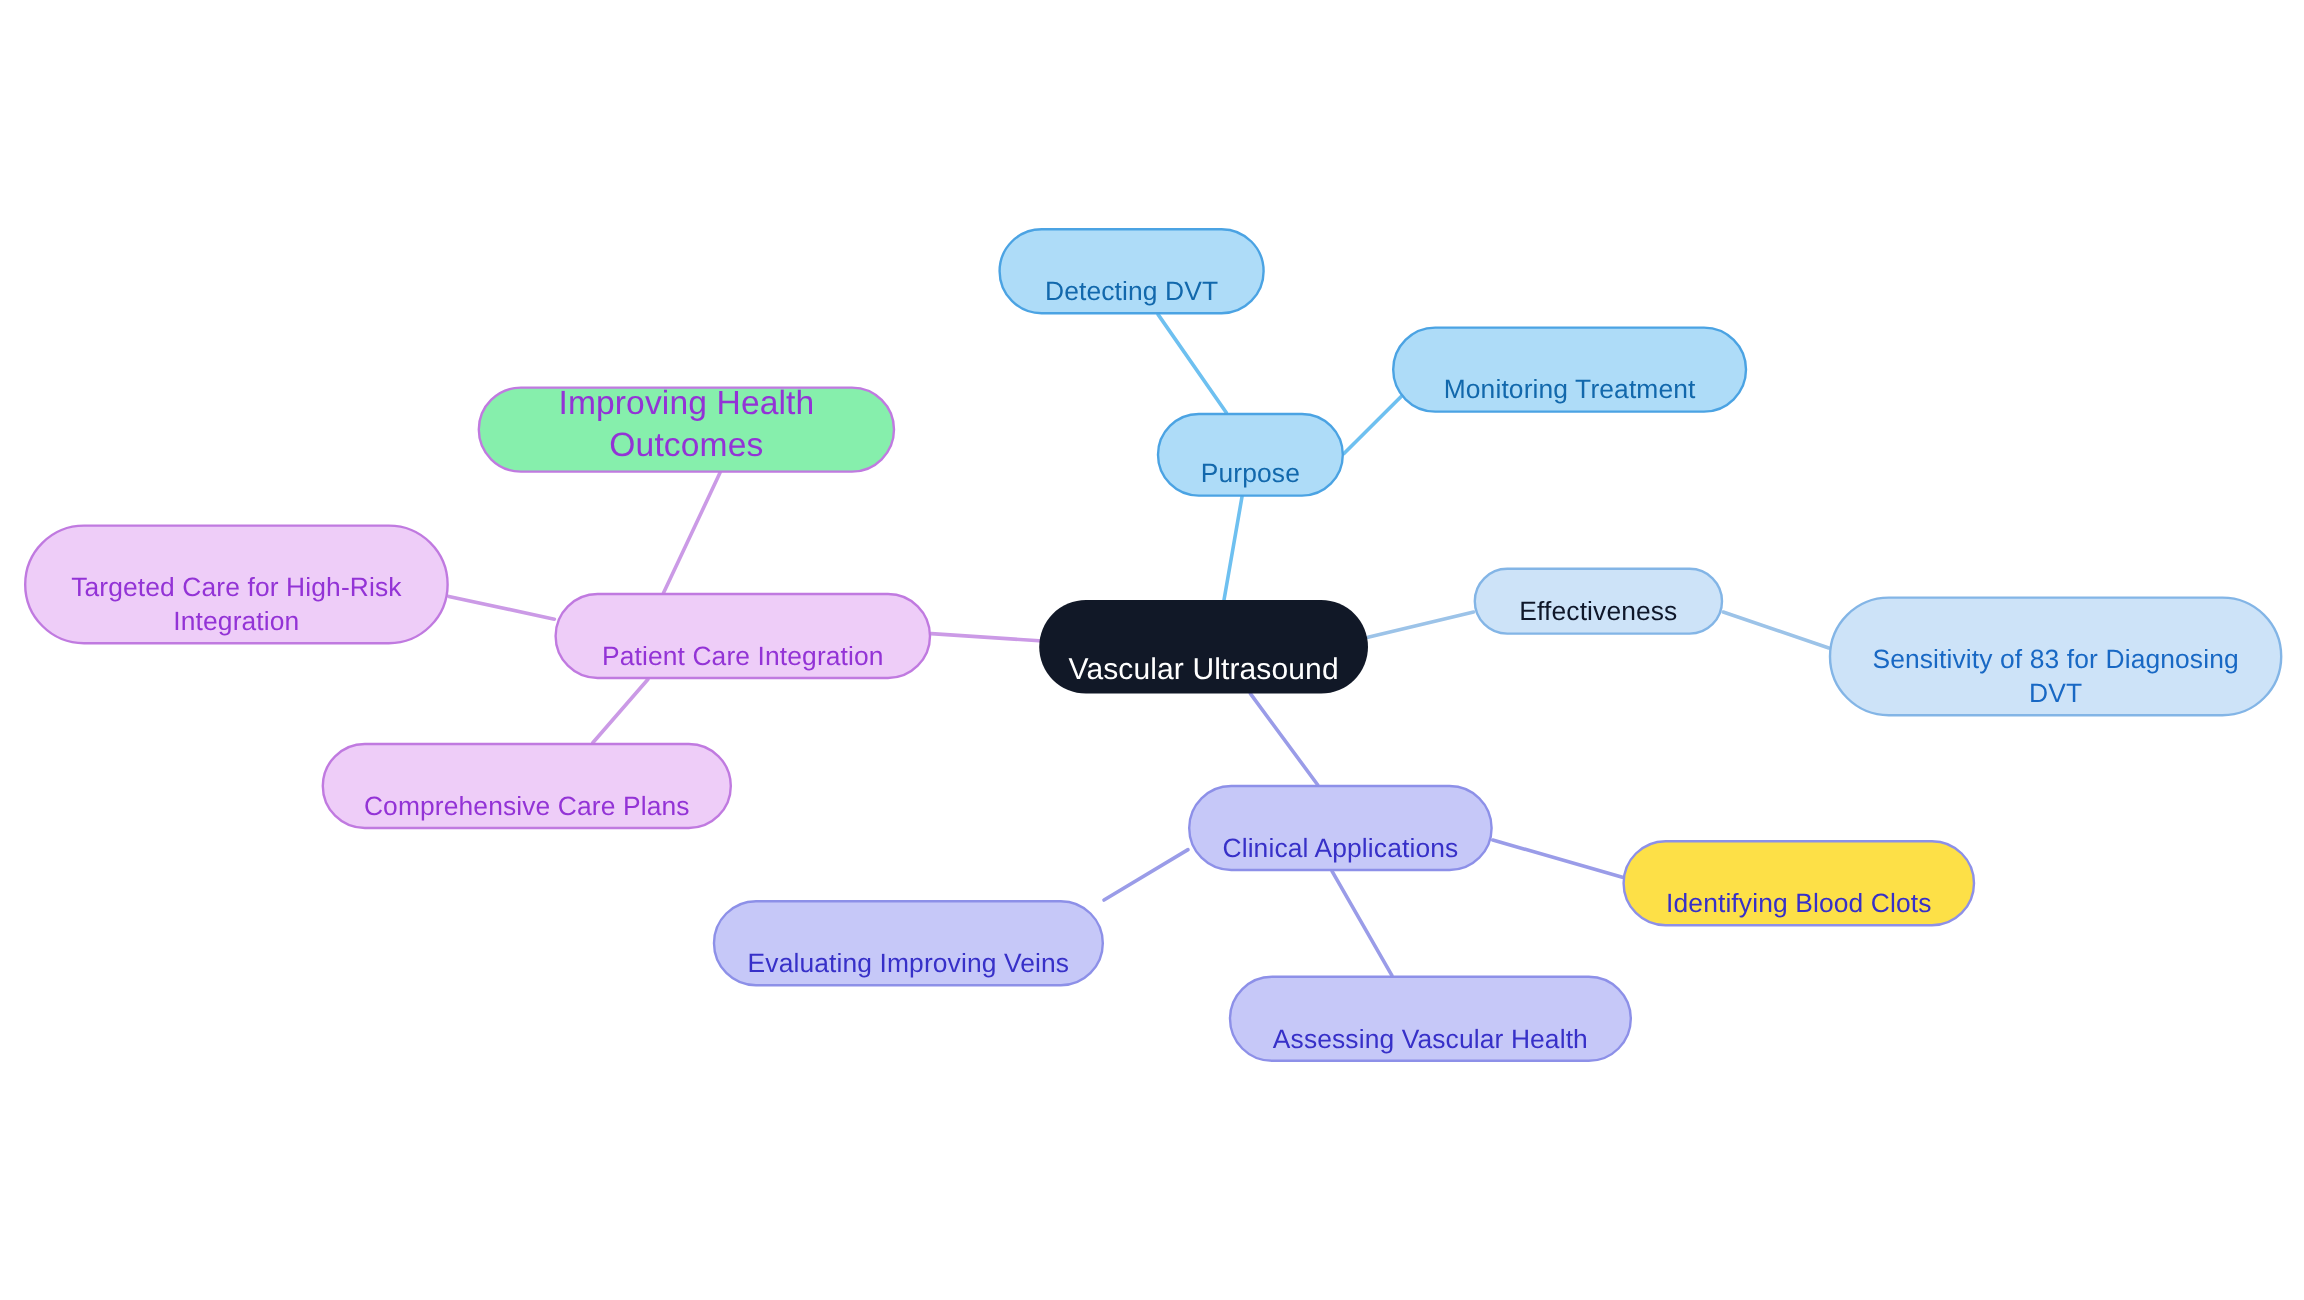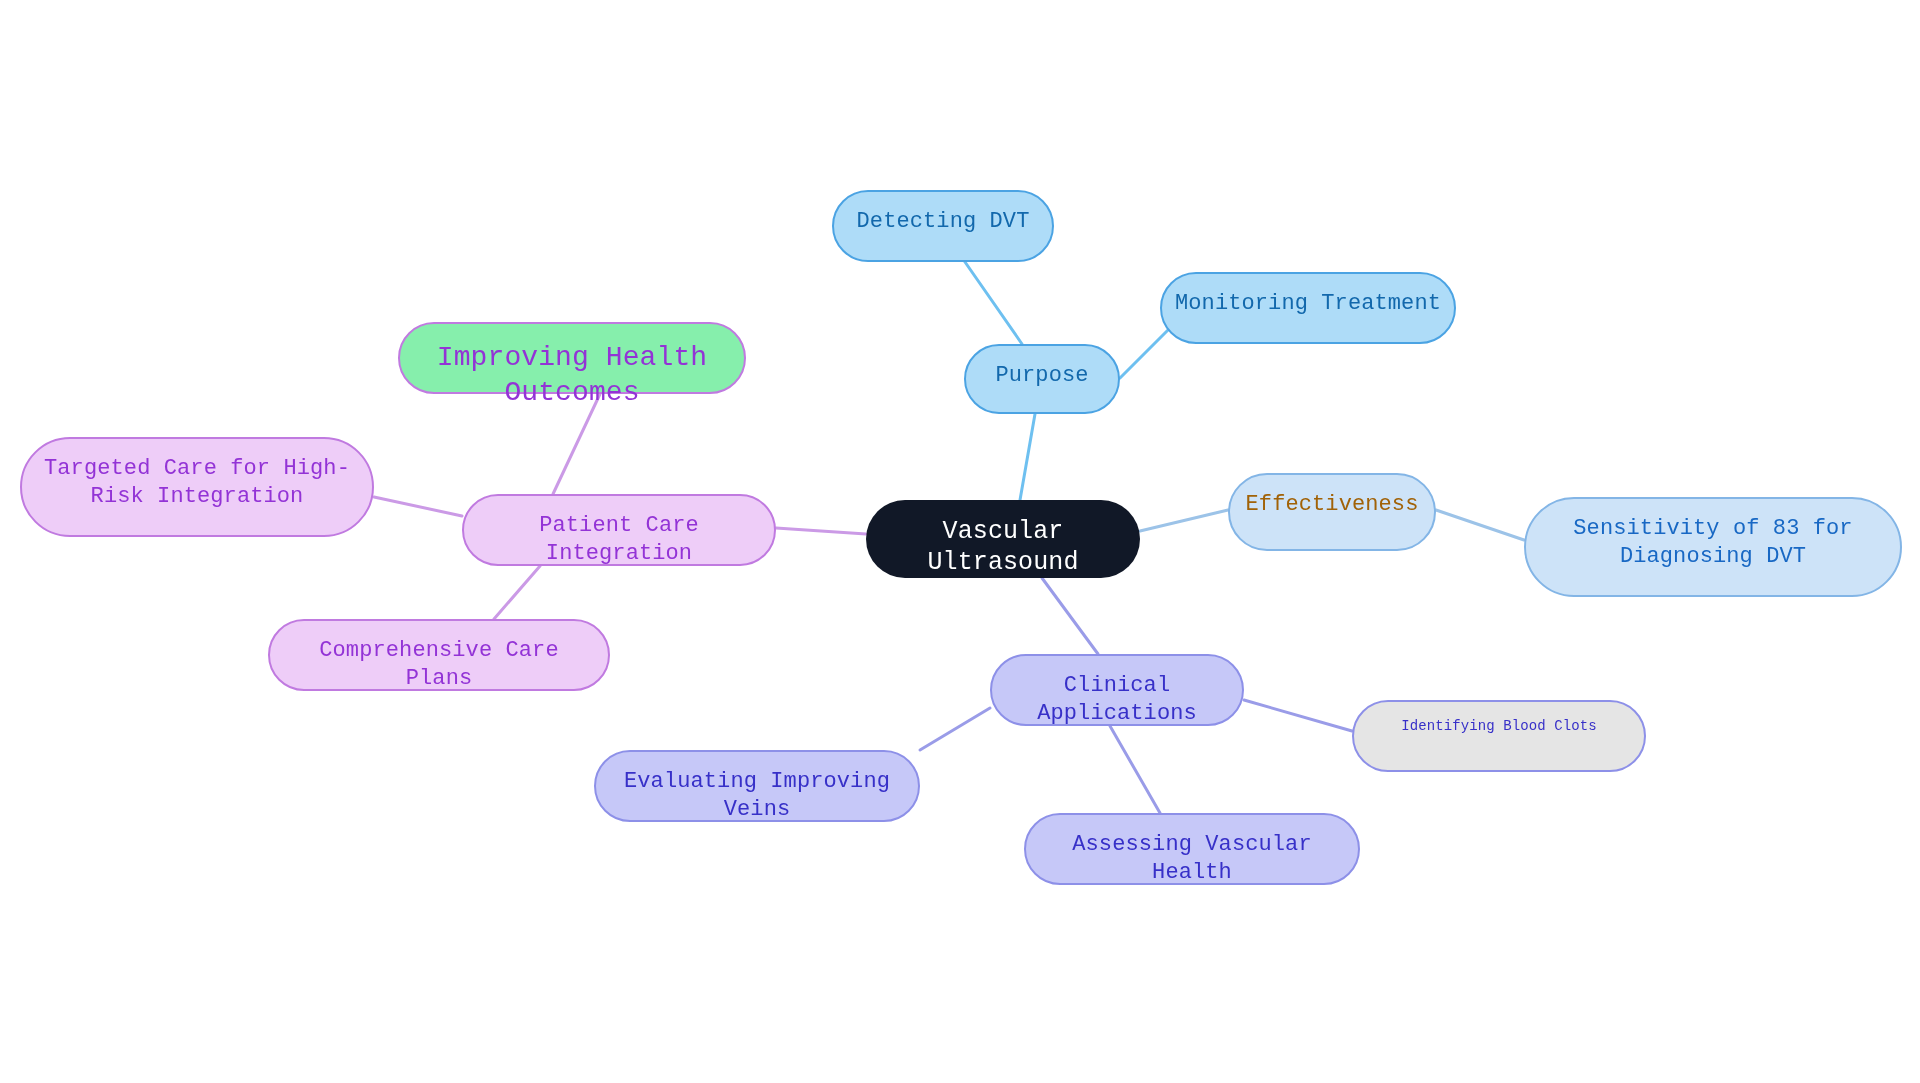--- a/index.html
+++ b/index.html
@@ -23,31 +23,31 @@
     position: absolute;
     inset: 0;
     width: 1920px;
     height: 1083px;
     pointer-events: none;
   }
   .mm-node {
     position: absolute;
     box-sizing: border-box;
     display: flex;
-    align-items: flex-start;
+    align-items: flex-end;
     justify-content: center;
     text-align: center;
     border-radius: 999px;
     border-style: solid;
     border-width: 2px;
     line-height: 1.25;
     letter-spacing: 0.1px;
-    padding: 16px 10px;
+    padding: 4px 10px;
     white-space: pre-line;
-    font-family: Liberation Mono, monospace;
+    font-family: Liberation Sans, sans-serif;
   }
   .mm-node.root {
     border-width: 0;
     border-radius: 40px;
     font-weight: 400;
   }
 </style>
 </head>
 <body>
 
@@ -65,22 +65,22 @@
       <line x1="866" y1="534" x2="776" y2="528" stroke="#cb9ae6" stroke-width="3" stroke-linecap="round"></line>
       <line x1="553" y1="494" x2="600" y2="394" stroke="#cb9ae6" stroke-width="3" stroke-linecap="round"></line>
       <line x1="462" y1="516" x2="374" y2="497" stroke="#cb9ae6" stroke-width="3" stroke-linecap="round"></line>
       <line x1="540" y1="566" x2="494" y2="619" stroke="#cb9ae6" stroke-width="3" stroke-linecap="round"></line>
     </svg>
   <div id="node-layer">
       <div class="mm-node" style="left: 832px; top: 190px; width: 222px; height: 72px; background: rgb(174, 220, 248); border-color: rgb(75, 163, 227); color: rgb(18, 104, 172); font-size: 22px;"><span>Detecting DVT</span></div>
       <div class="mm-node" style="left: 1160px; top: 240px; width: 296px; height: 72px; background: rgb(174, 220, 248); border-color: rgb(75, 163, 227); color: rgb(18, 104, 172); font-size: 22px; margin-top: 32px;"><span>Monitoring Treatment</span></div>
       <div class="mm-node" style="left: 964px; top: 344px; width: 156px; height: 70px; background: rgb(174, 220, 248); border-color: rgb(75, 163, 227); color: rgb(18, 104, 172); font-size: 22px;"><span>Purpose</span></div>
       <div class="mm-node" style="left: 1524px; top: 497px; width: 378px; height: 100px; background: rgb(205, 227, 248); border-color: rgb(131, 181, 230); color: rgb(24, 104, 196); font-size: 22px;"><span>Sensitivity of 83 for Diagnosing DVT</span></div>
-      <div class="mm-node" style="left: 1228px; top: 473px; width: 208px; height: 78px; background: rgb(205, 227, 248); border-color: rgb(131, 181, 230); color: #a16207; font-size: 22px;"><span>Effectiveness</span></div>
-      <div class="mm-node" style="left: 1352px; top: 700px; width: 294px; height: 72px; background: #e5e5e5; border-color: rgb(141, 144, 232); color: rgb(55, 48, 200); font-size: 14px;"><span>Identifying Blood Clots</span></div>
+      <div class="mm-node" style="left: 1228px; top: 473px; width: 208px; height: 56px; background: rgb(205, 227, 248); border-color: rgb(131, 181, 230); color: #0f172a; font-size: 22px;"><span>Effectiveness</span></div>
+      <div class="mm-node" style="left: 1352px; top: 700px; width: 294px; height: 72px; background: #fde047; border-color: rgb(141, 144, 232); color: rgb(55, 48, 200); font-size: 22px;"><span>Identifying Blood Clots</span></div>
       <div class="mm-node" style="left: 594px; top: 750px; width: 326px; height: 72px; background: rgb(198, 200, 248); border-color: rgb(141, 144, 232); color: rgb(55, 48, 200); font-size: 22px;"><span>Evaluating Improving Veins</span></div>
       <div class="mm-node" style="left: 1024px; top: 813px; width: 336px; height: 72px; background: rgb(198, 200, 248); border-color: rgb(141, 144, 232); color: rgb(55, 48, 200); font-size: 22px;"><span>Assessing Vascular Health</span></div>
       <div class="mm-node" style="left: 990px; top: 654px; width: 254px; height: 72px; background: rgb(198, 200, 248); border-color: rgb(141, 144, 232); color: rgb(55, 48, 200); font-size: 22px;"><span>Clinical Applications</span></div>
       <div class="mm-node" style="left: 398px; top: 322px; width: 348px; height: 72px; background: #86efac; border-color: rgb(192, 122, 224); color: rgb(147, 51, 214); font-size: 28px;"><span>Improving Health Outcomes</span></div>
       <div class="mm-node" style="left: 20px; top: 437px; width: 354px; height: 100px; background: rgb(238, 205, 248); border-color: rgb(192, 122, 224); color: rgb(147, 51, 214); font-size: 22px;"><span>Targeted Care for High-Risk Integration</span></div>
       <div class="mm-node" style="left: 268px; top: 619px; width: 342px; height: 72px; background: rgb(238, 205, 248); border-color: rgb(192, 122, 224); color: rgb(147, 51, 214); font-size: 22px;"><span>Comprehensive Care Plans</span></div>
       <div class="mm-node" style="left: 462px; top: 494px; width: 314px; height: 72px; background: rgb(238, 205, 248); border-color: rgb(192, 122, 224); color: rgb(147, 51, 214); font-size: 22px;"><span>Patient Care Integration</span></div>
       <div class="mm-node root" style="left: 866px; top: 500px; width: 274px; height: 78px; background: rgb(17, 24, 39); border-color: rgb(17, 24, 39); color: rgb(255, 255, 255); font-size: 25px;"><span>Vascular Ultrasound</span></div>
     </div>
 </div>

